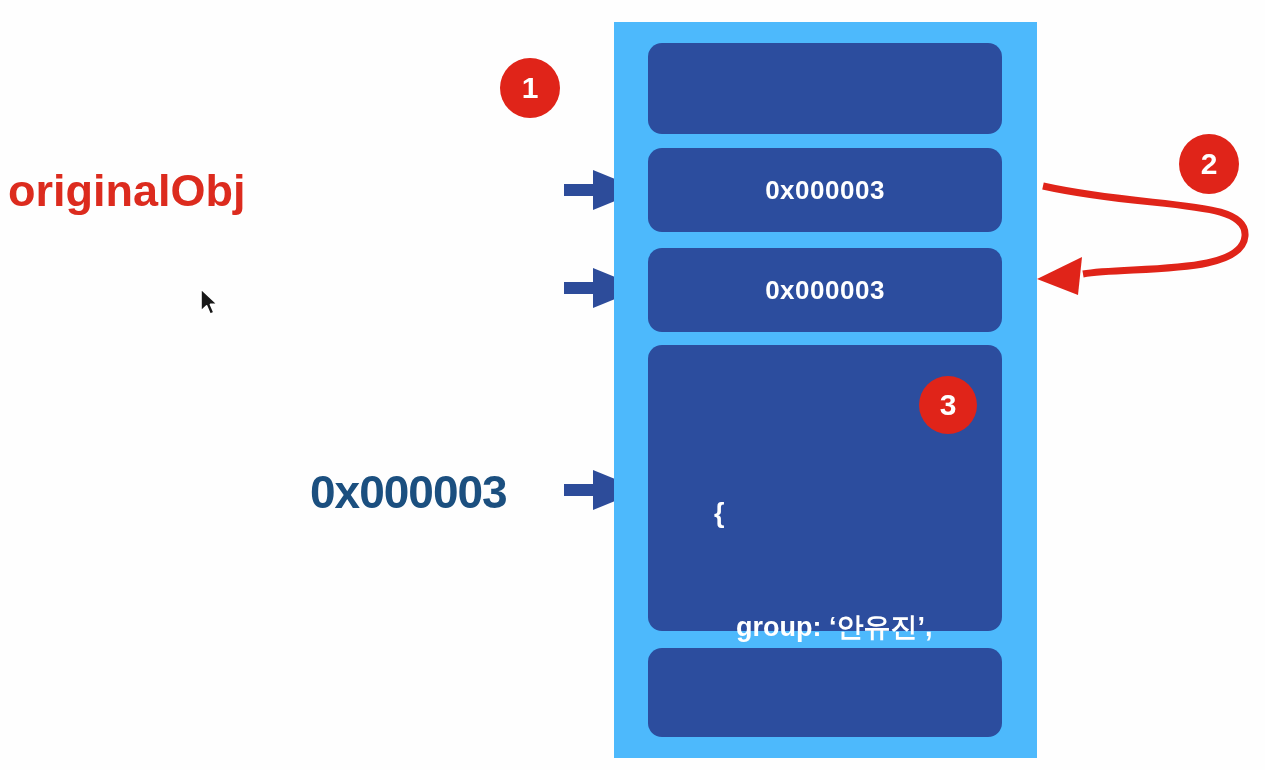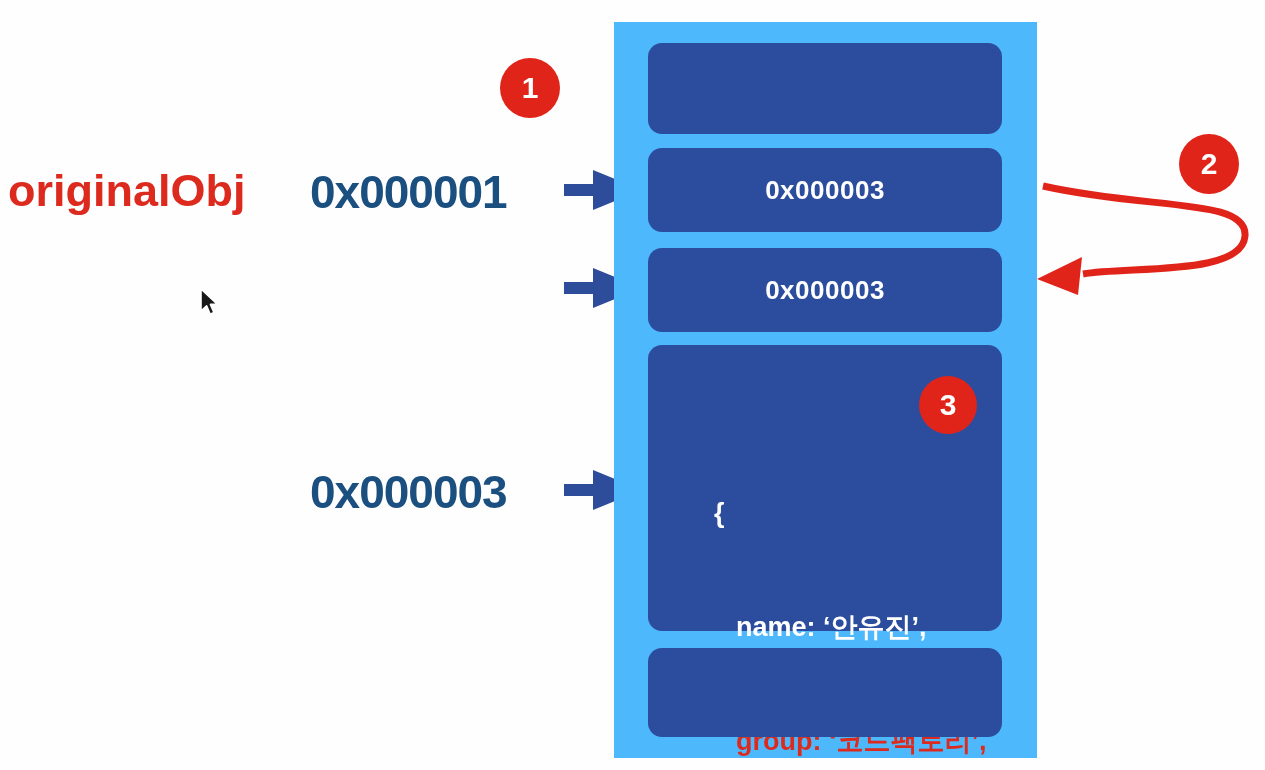--- a/index.html
+++ b/index.html
@@ -118,21 +118,20 @@
 </head>
 <body>
 
 <div class="canvas">
 
   <div class="badge badge-1">
     <span>1</span>
   </div>
 
   <div class="var-label row-1">originalObj</div>
-  <div class="addr-label row-1">0x000001</div>
   <svg class="ptr-arrow ptr-arrow-1" viewBox="0 0 78 42">
     <rect x="0" y="15" width="33" height="12" fill="#2d4c9a"></rect>
     <polygon points="29,1 78,21 29,41" fill="#2d4c9a"></polygon>
   </svg>
 
   <svg class="ptr-arrow ptr-arrow-2" viewBox="0 0 78 42">
     <rect x="0" y="15" width="33" height="12" fill="#2d4c9a"></rect>
     <polygon points="29,1 78,21 29,41" fill="#2d4c9a"></polygon>
   </svg>
 
@@ -148,22 +147,21 @@
     </div>
     <div class="slot slot-2">
       <span class="slot-value">0x000003</span>
     </div>
     <div class="slot slot-3">
       <span class="slot-value">0x000003</span>
     </div>
     <div class="slot slot-4">
       <div class="obj-code">
         <span class="obj-line">{</span>
-        <span class="obj-line obj-indent">name: ‘안유진’,</span>
-        <span class="obj-line obj-indent obj-red">group: ‘코드팩토리’,</span>
+        <span class="obj-line obj-indent">group: ‘안유진’,</span>
         
       </div>
 
     </div>
     <div class="slot slot-5">
       <span class="slot-value"></span>
     </div>
   </div>
 
   <div class="badge badge-3">

